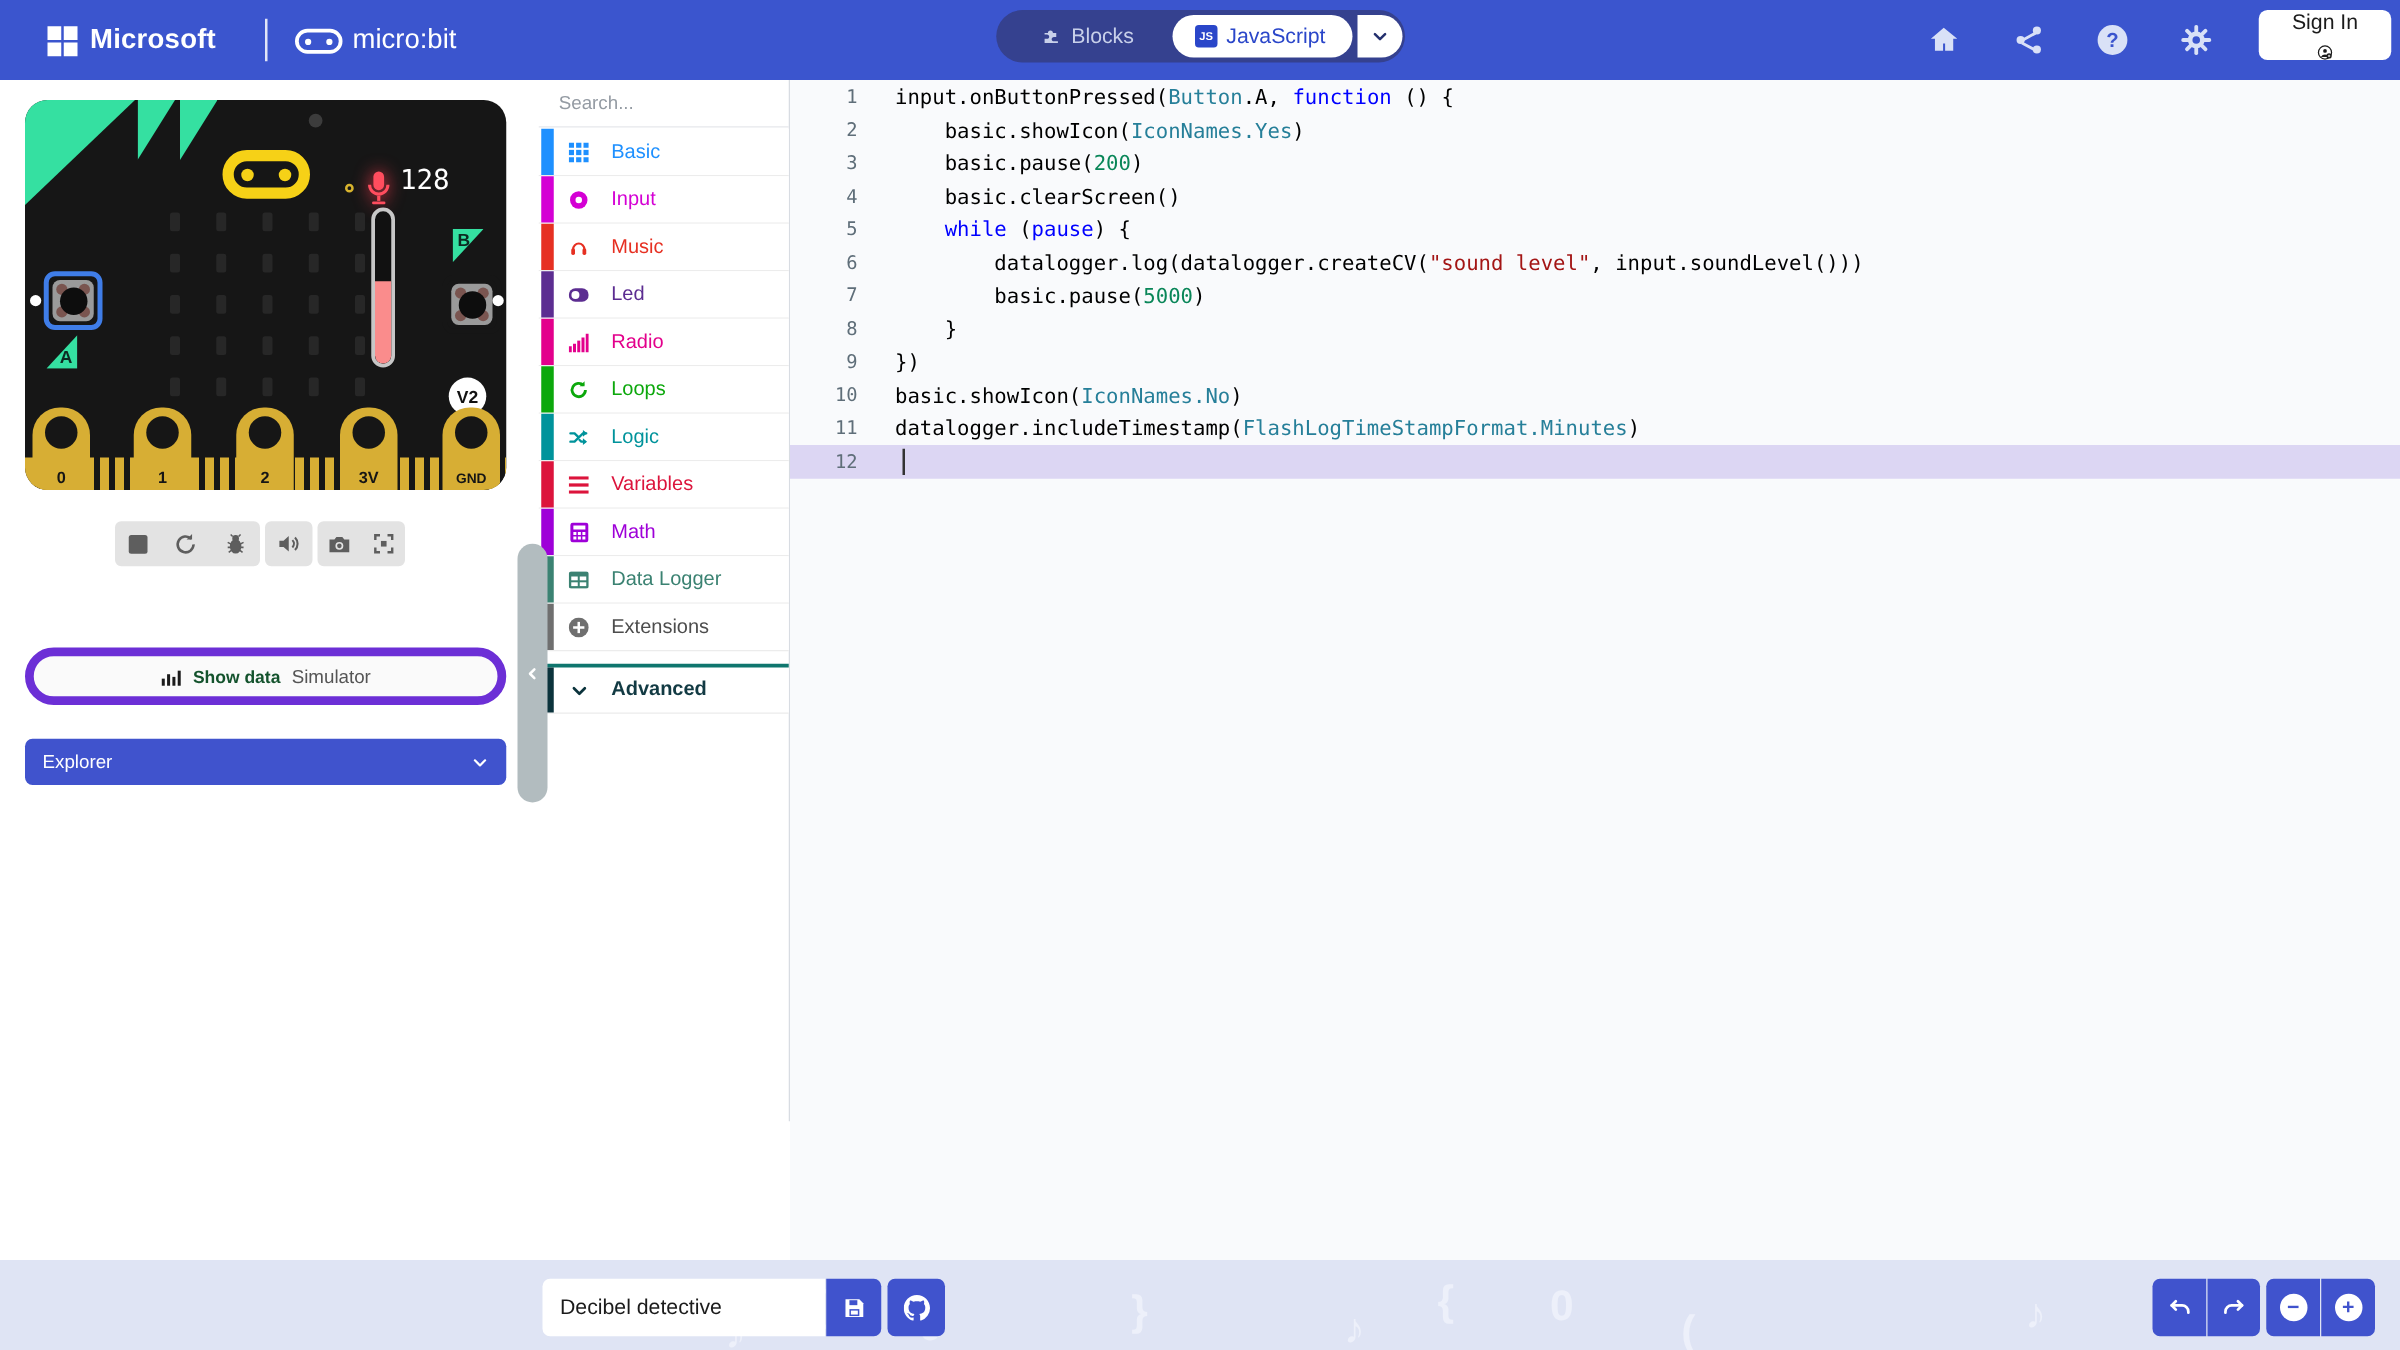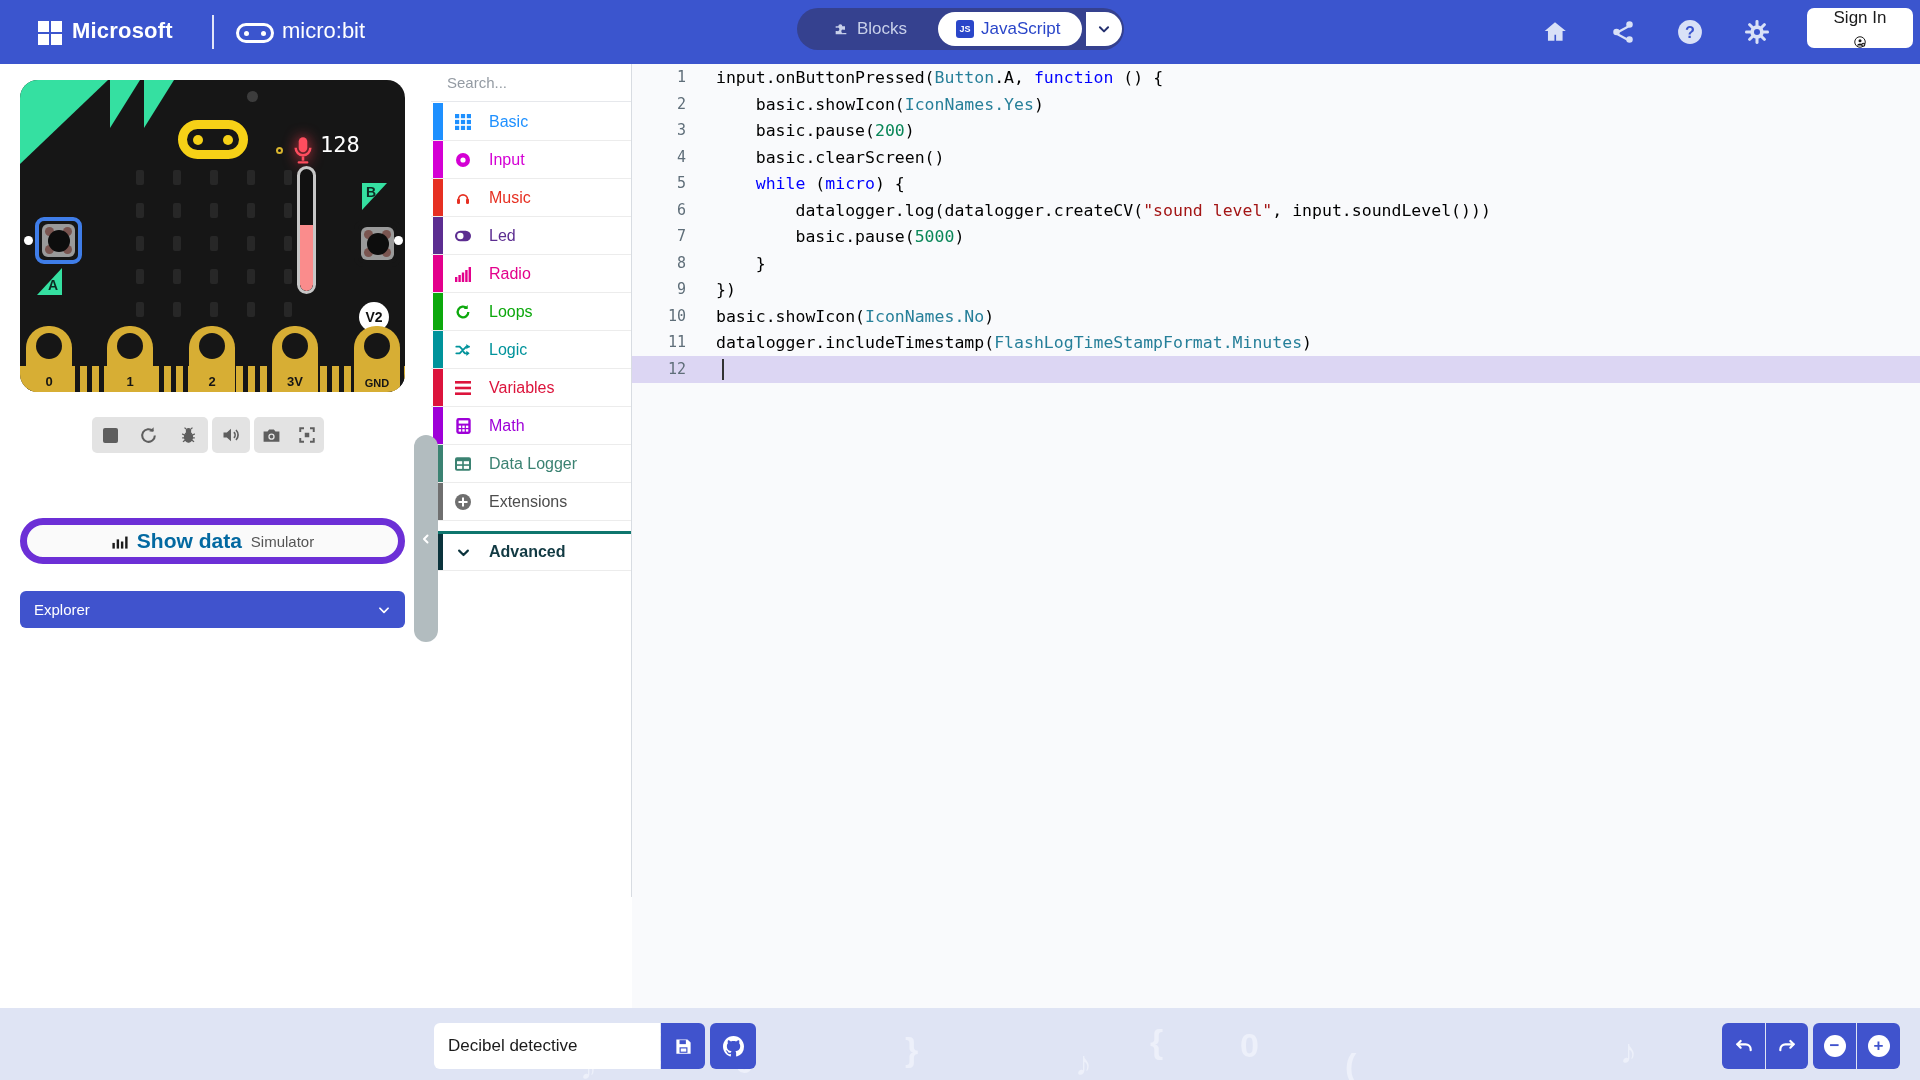--- a/index.html
+++ b/index.html
@@ -78,21 +78,21 @@
 
   .sim-ctrl { position:absolute; top:353px; height:36px; background:#e3e3e3; border-radius:5px;
               display:flex; align-items:center; justify-content:space-around; color:#5e5e5e; }
   .sim-ctrl svg, .sim-ctrl .sq { cursor:pointer; }
   .g1 { left:92px;  width:116px; }
   .g2 { left:212px; width:38px; }
   .g3 { left:254px; width:70px; }
 
   .show-data { position:absolute; left:20px; top:454px; width:385px; height:46px; border:7px solid #6c2fd6;
                border-radius:23px; background:#fafafa; display:flex; align-items:center; justify-content:center; gap:9px; cursor:pointer; }
-  .show-data .sd-main { font-size:21px; font-weight:700; color:#0369a1; }
+  .show-data .sd-main { font-size:14px; font-weight:700; color:#14532d; }
   .show-data .sd-sub  { font-size:15px; color:#555; }
   .explorer-btn { position:absolute; left:20px; top:527px; width:385px; height:37px; background:#4053cd; border-radius:6px;
                   display:flex; align-items:center; color:#fff; font-size:15px; padding:0 14px; cursor:pointer; }
   .explorer-btn .spacer { flex:1; }
 
   .collapse-handle { position:absolute; left:414px; top:435px; width:24px; height:207px; background:#b2bcbf;
                      border-radius:12px; z-index:5; display:flex; align-items:center; justify-content:center; cursor:pointer; }
 
   
   .toolbox { position:absolute; left:431px; top:64px; width:201px; height:833px; background:#fff;
@@ -539,21 +539,21 @@
         <div class="code-row" style="top: 53px;">
           <span class="line-no">3</span>
           <span class="code-text"><span>    basic.pause(</span><span class="tk-n">200</span><span>)</span></span>
         </div>
         <div class="code-row" style="top: 79.5px;">
           <span class="line-no">4</span>
           <span class="code-text"><span>    basic.clearScreen()</span></span>
         </div>
         <div class="code-row" style="top: 106px;">
           <span class="line-no">5</span>
-          <span class="code-text"><span>    </span><span class="tk-k">while</span><span> (</span><span class="tk-k">micro</span><span>) {</span></span>
+          <span class="code-text"><span>    </span><span class="tk-k">while</span><span> (</span><span class="tk-k">pause</span><span>) {</span></span>
         </div>
         <div class="code-row" style="top: 132.5px;">
           <span class="line-no">6</span>
           <span class="code-text"><span>        datalogger.log(datalogger.createCV(</span><span class="tk-s">"sound level"</span><span>, input.soundLevel()))</span></span>
         </div>
         <div class="code-row" style="top: 159px;">
           <span class="line-no">7</span>
           <span class="code-text"><span>        basic.pause(</span><span class="tk-n">5000</span><span>)</span></span>
         </div>
         <div class="code-row" style="top: 185.5px;">

